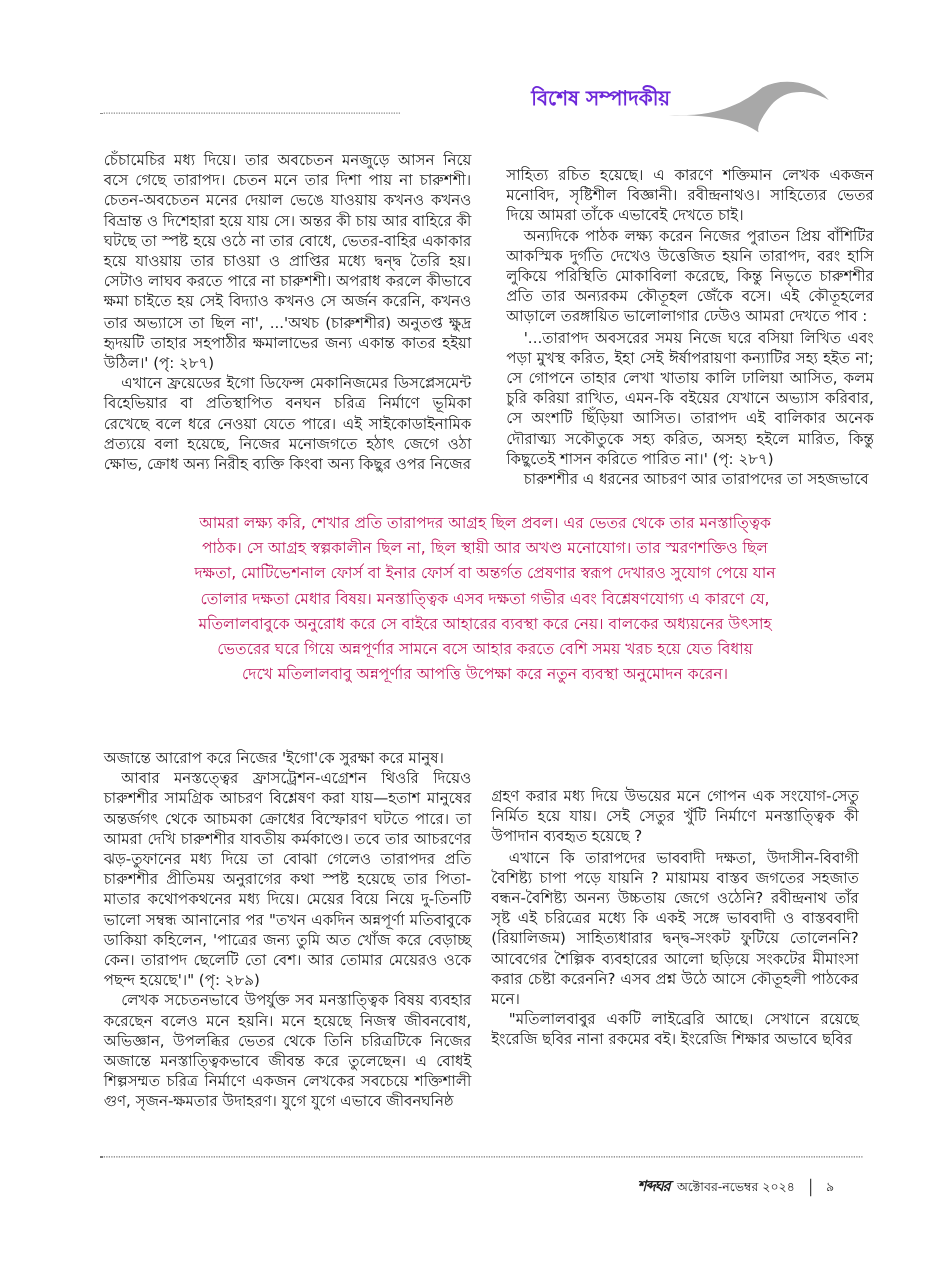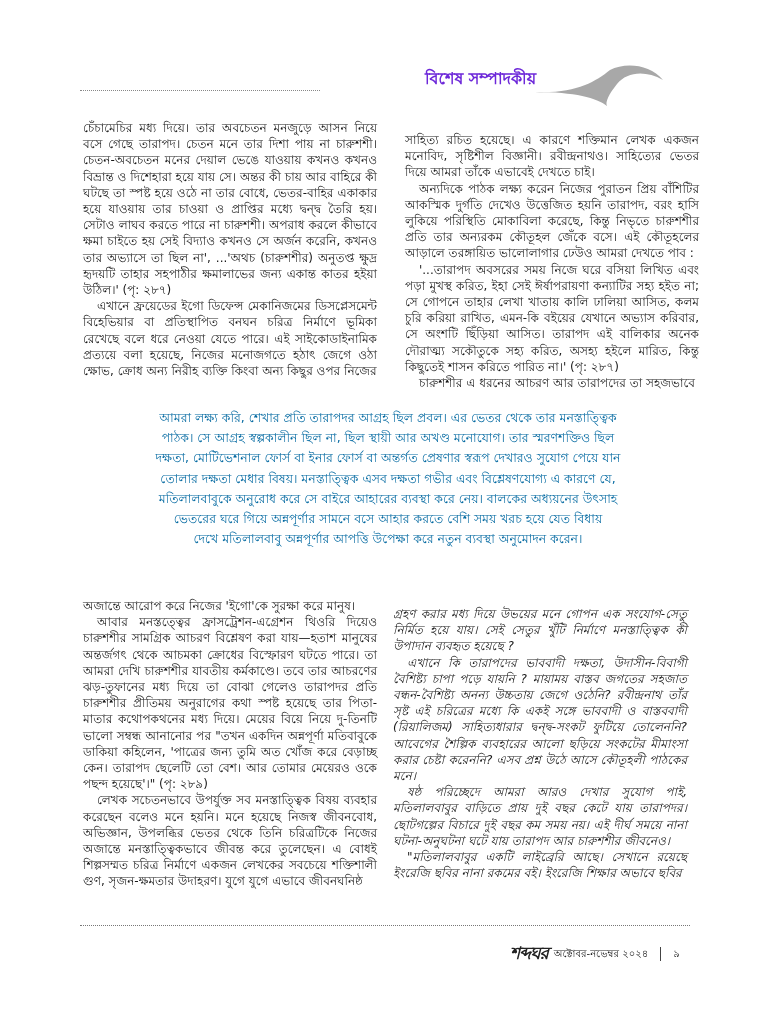--- a/index.html
+++ b/index.html
@@ -9,28 +9,28 @@
   .header-rule { position: absolute; left: 0; top: 28px; width: 240px; border-top: 1px dotted #888; }
   .header-title { position: absolute; left: 345px; top: 4px; font-size: 16px; font-weight: bold; color: #6d28d9;
                   font-family: "DejaVu Sans", sans-serif; white-space: nowrap; text-align: center; }
   .header-swoosh { position: absolute; left: 455px; top: 0px; }
   .col { position: absolute; font-size: 12px; line-height: 16.2px; text-align: justify; }
   .col p { margin: 0; }
   .col p.indent { text-indent: 14px; }
   .col-tl { left: 83px; top: 120px; width: 294px; }
   .col-tr { left: 393px; top: 132px; width: 294px; margin-left: 12px; }
   .col-bl { left: 83px; top: 598px; width: 294px; }
-  .col-br { left: 393px; top: 606px; width: 294px; font-style: italic; }
+  .col-br { left: 393px; top: 629px; width: 294px; }
   .pullquote { position: absolute; left: 84px; top: 408px; width: 608px; text-align: center;
-               font-size: 12.4px; line-height: 20.2px; color: #0369a1; }
+               font-size: 12.4px; line-height: 20.2px; color: #be185d; }
   .pullquote p { margin: 0; }
   .footer-rule { position: absolute; left: 80px; top: 925px; width: 610px; border-top: 1px dotted #777; }
   .footer { position: absolute; left: 510px; top: 940px; font-size: 10px; color: #222; white-space: nowrap;
             display: flex; align-items: center; gap: 6px; }
-  .footer-logo { font-weight: bold; font-size: 17px; letter-spacing: -1px; font-style: italic; }
+  .footer-logo { font-weight: bold; font-size: 12px; letter-spacing: -1px; font-style: italic; }
   .footer-sep { display: inline-block; width: 1px; height: 14px; background: #444; margin: 0 6px; }
 </style>
 </head>
 <body>
 
 <div class="header">
   <div class="header-rule"></div>
   <svg class="header-swoosh" width="130" height="44" viewBox="0 0 130 44">
     <path d="M0,30 C40,32 60,20 75,8 C90,0 115,2 128,18 C110,8 92,10 82,22 C74,32 70,40 72,44 C62,36 40,30 0,30 Z" fill="#a8a8a8"></path>
   </svg>
@@ -61,21 +61,20 @@
 
 <div class="col col-bl">
   <p>অজান্তে আরোপ করে নিজের 'ইগো'কে সুরক্ষা করে মানুষ।</p>
   <p class="indent">আবার মনস্তত্ত্বের ফ্রাসট্রেশন-এগ্রেশন থিওরি দিয়েও চারুশশীর সামগ্রিক আচরণ বিশ্লেষণ করা যায়—হতাশ মানুষের অন্তর্জগৎ থেকে আচমকা ক্রোধের বিস্ফোরণ ঘটতে পারে। তা আমরা দেখি চারুশশীর যাবতীয় কর্মকাণ্ডে। তবে তার আচরণের ঝড়-তুফানের মধ্য দিয়ে তা বোঝা গেলেও তারাপদর প্রতি চারুশশীর প্রীতিময় অনুরাগের কথা স্পষ্ট হয়েছে তার পিতা-মাতার কথোপকথনের মধ্য দিয়ে। মেয়ের বিয়ে নিয়ে দু-তিনটি ভালো সম্বন্ধ আনানোর পর "তখন একদিন অন্নপূর্ণা মতিবাবুকে ডাকিয়া কহিলেন, 'পাত্রের জন্য তুমি অত খোঁজ করে বেড়াচ্ছ কেন। তারাপদ ছেলেটি তো বেশ। আর তোমার মেয়েরও ওকে পছন্দ হয়েছে'।" (পৃ: ২৮৯)</p>
   <p class="indent">লেখক সচেতনভাবে উপর্যুক্ত সব মনস্তাত্ত্বিক বিষয় ব্যবহার করেছেন বলেও মনে হয়নি। মনে হয়েছে নিজস্ব জীবনবোধ, অভিজ্ঞান, উপলব্ধির ভেতর থেকে তিনি চরিত্রটিকে নিজের অজান্তে মনস্তাত্ত্বিকভাবে জীবন্ত করে তুলেছেন। এ বোধই শিল্পসম্মত চরিত্র নির্মাণে একজন লেখকের সবচেয়ে শক্তিশালী গুণ, সৃজন-ক্ষমতার উদাহরণ। যুগে যুগে এভাবে জীবনঘনিষ্ঠ</p>
 </div>
 
 <div class="col col-br">
   <p>গ্রহণ করার মধ্য দিয়ে উভয়ের মনে গোপন এক সংযোগ-সেতু নির্মিত হয়ে যায়। সেই সেতুর খুঁটি নির্মাণে মনস্তাত্ত্বিক কী উপাদান ব্যবহৃত হয়েছে ?</p>
   <p class="indent">এখানে কি তারাপদের ভাববাদী দক্ষতা, উদাসীন-বিবাগী বৈশিষ্ট্য চাপা পড়ে যায়নি ? মায়াময় বাস্তব জগতের সহজাত বন্ধন-বৈশিষ্ট্য অনন্য উচ্চতায় জেগে ওঠেনি? রবীন্দ্রনাথ তাঁর সৃষ্ট এই চরিত্রের মধ্যে কি একই সঙ্গে ভাববাদী ও বাস্তববাদী (রিয়ালিজম) সাহিত্যধারার দ্বন্দ্ব-সংকট ফুটিয়ে তোলেননি? আবেগের শৈল্পিক ব্যবহারের আলো ছড়িয়ে সংকটের মীমাংসা করার চেষ্টা করেননি? এসব প্রশ্ন উঠে আসে কৌতূহলী পাঠকের মনে।</p>
-  <p class="indent">ষষ্ঠ পরিচ্ছেদে আমরা আরও দেখার সুযোগ পাই, মতিলালবাবুর বাড়িতে প্রায় দুই বছর কেটে যায় তারাপদর। ছোটগল্পের বিচারে দুই বছর কম সময় নয়। এই দীর্ঘ সময়ে নানা ঘটনা-অনুঘটনা ঘটে যায় তারাপদ আর চারুশশীর জীবনেও।</p>
   <p class="indent">"মতিলালবাবুর একটি লাইব্রেরি আছে। সেখানে রয়েছে ইংরেজি ছবির নানা রকমের বই। ইংরেজি শিক্ষার অভাবে ছবির</p>
 </div>
 
 <div class="footer-rule"></div>
 <div class="footer">
   <span class="footer-logo">শব্দঘর</span>
   <span>অক্টোবর-নভেম্বর ২০২৪</span>
   <span class="footer-sep"></span>
   <span>৯</span>
 </div>

